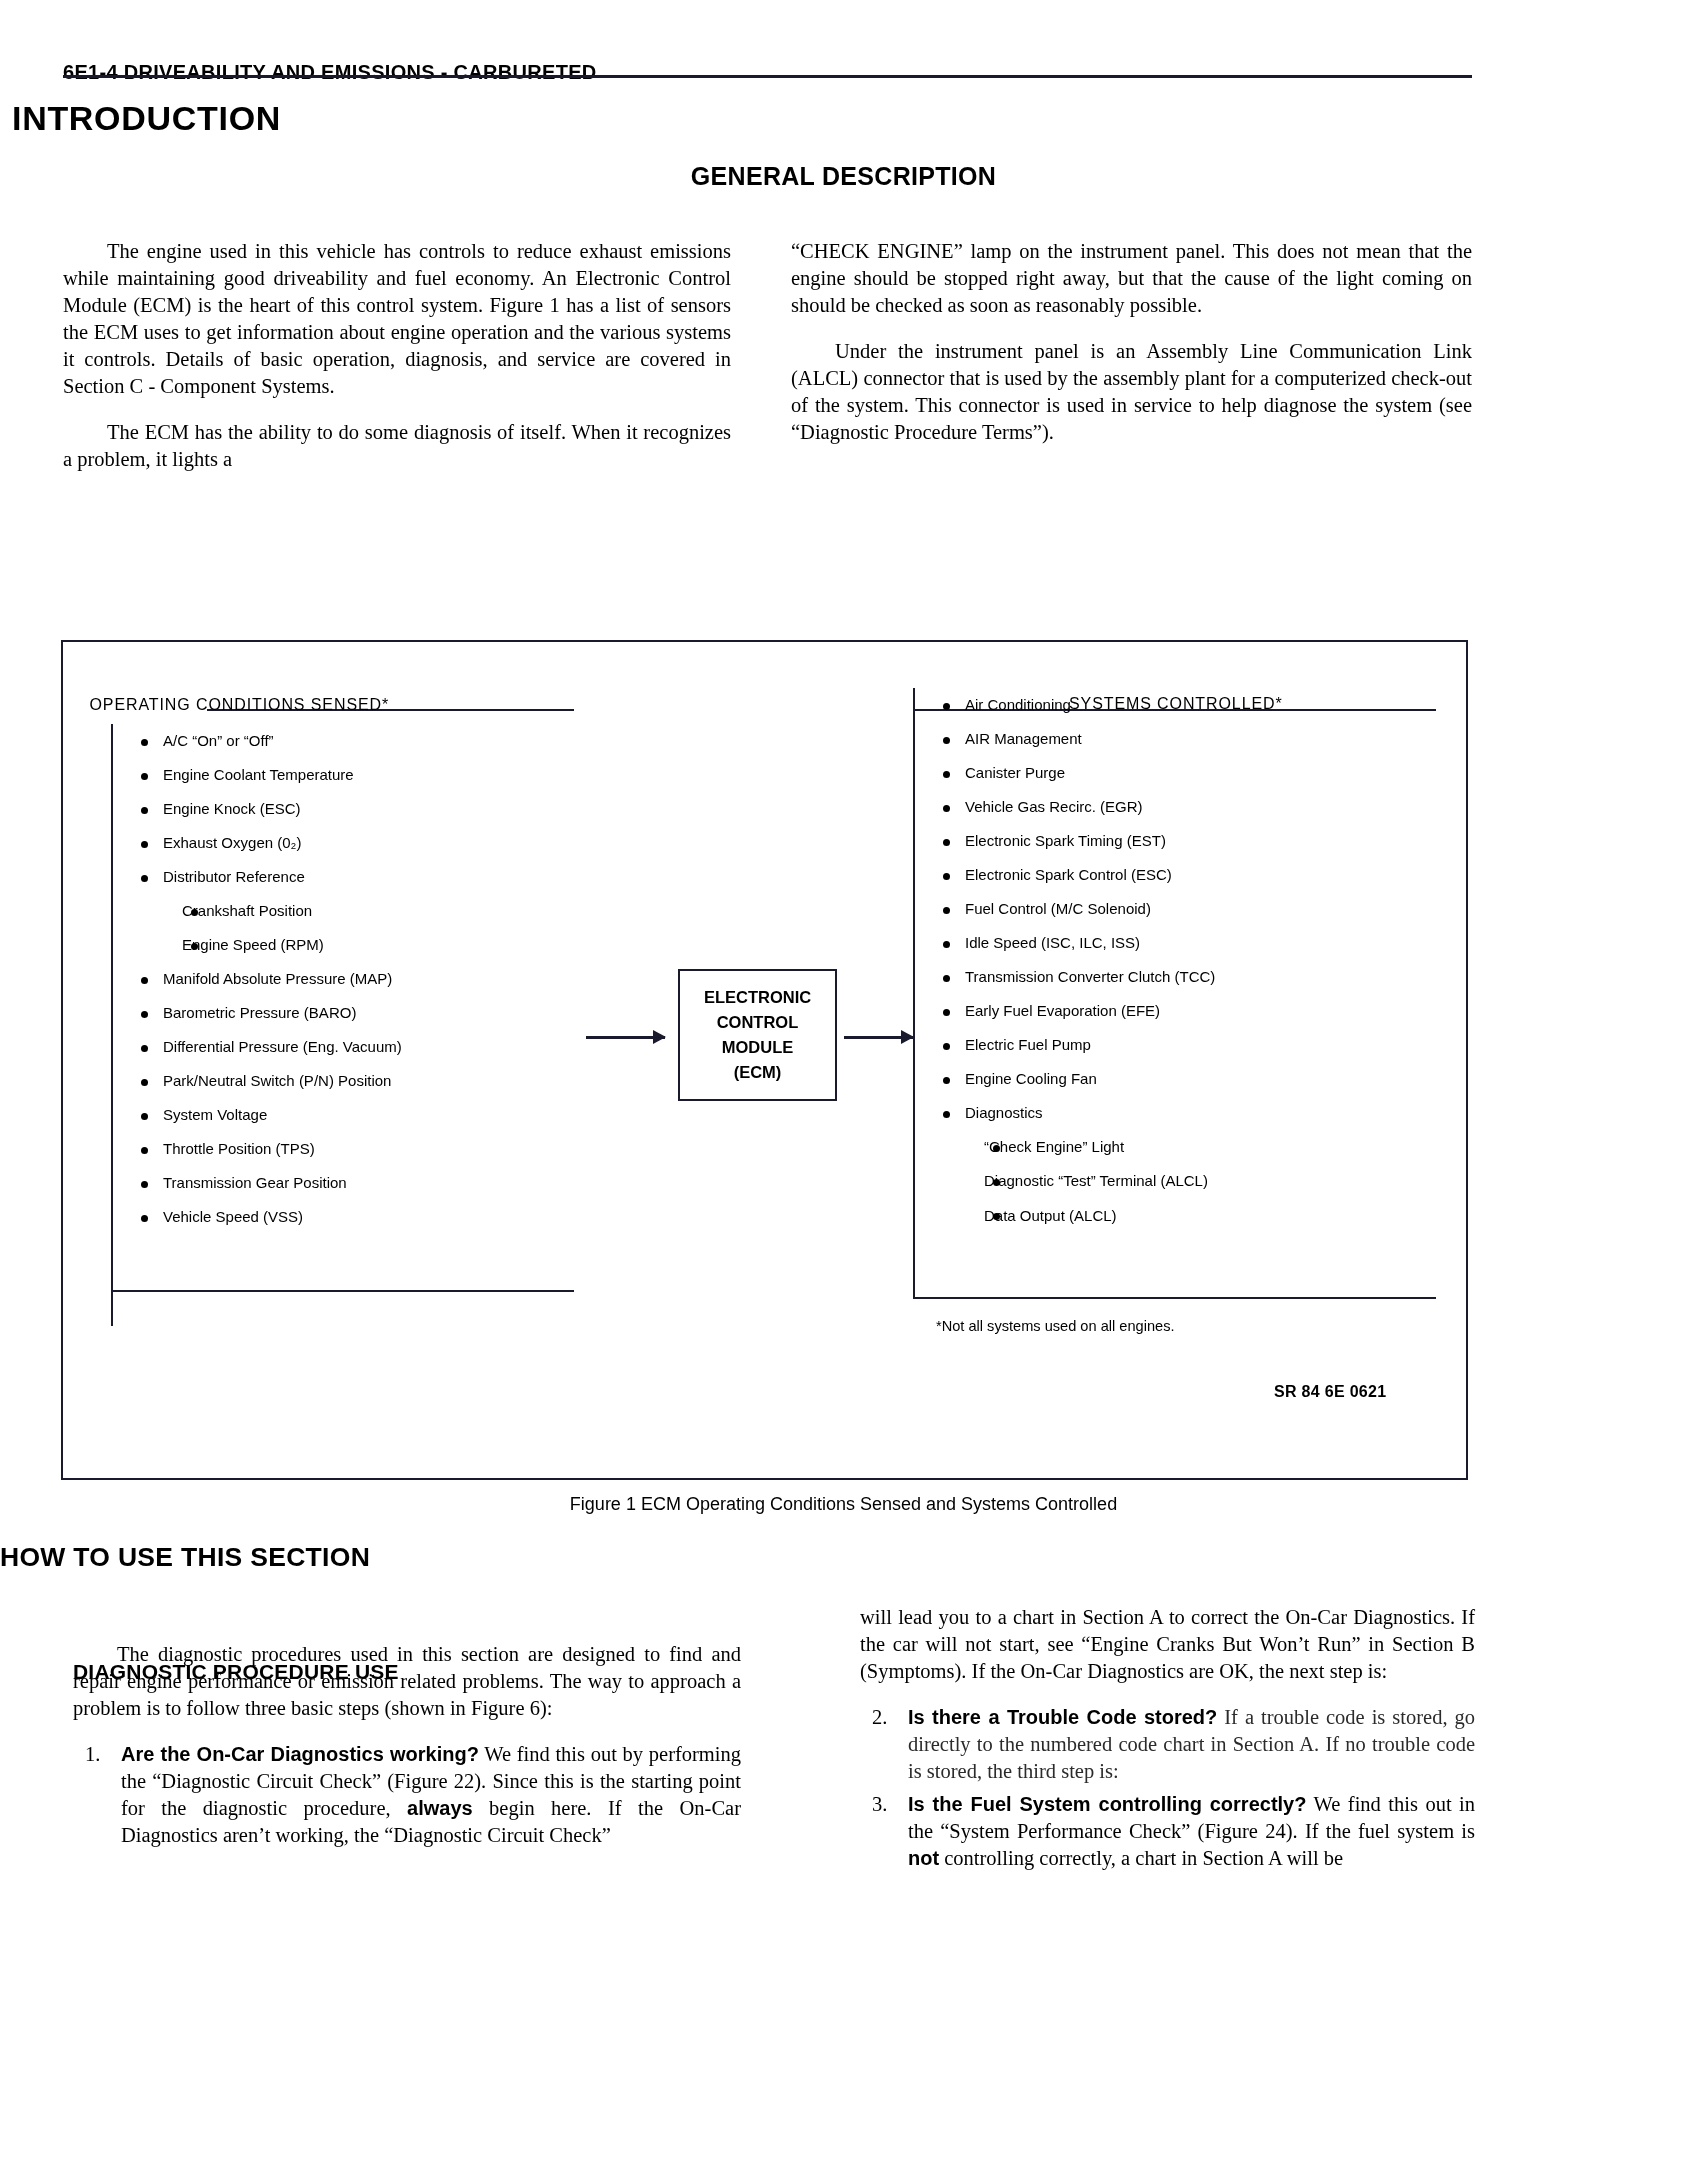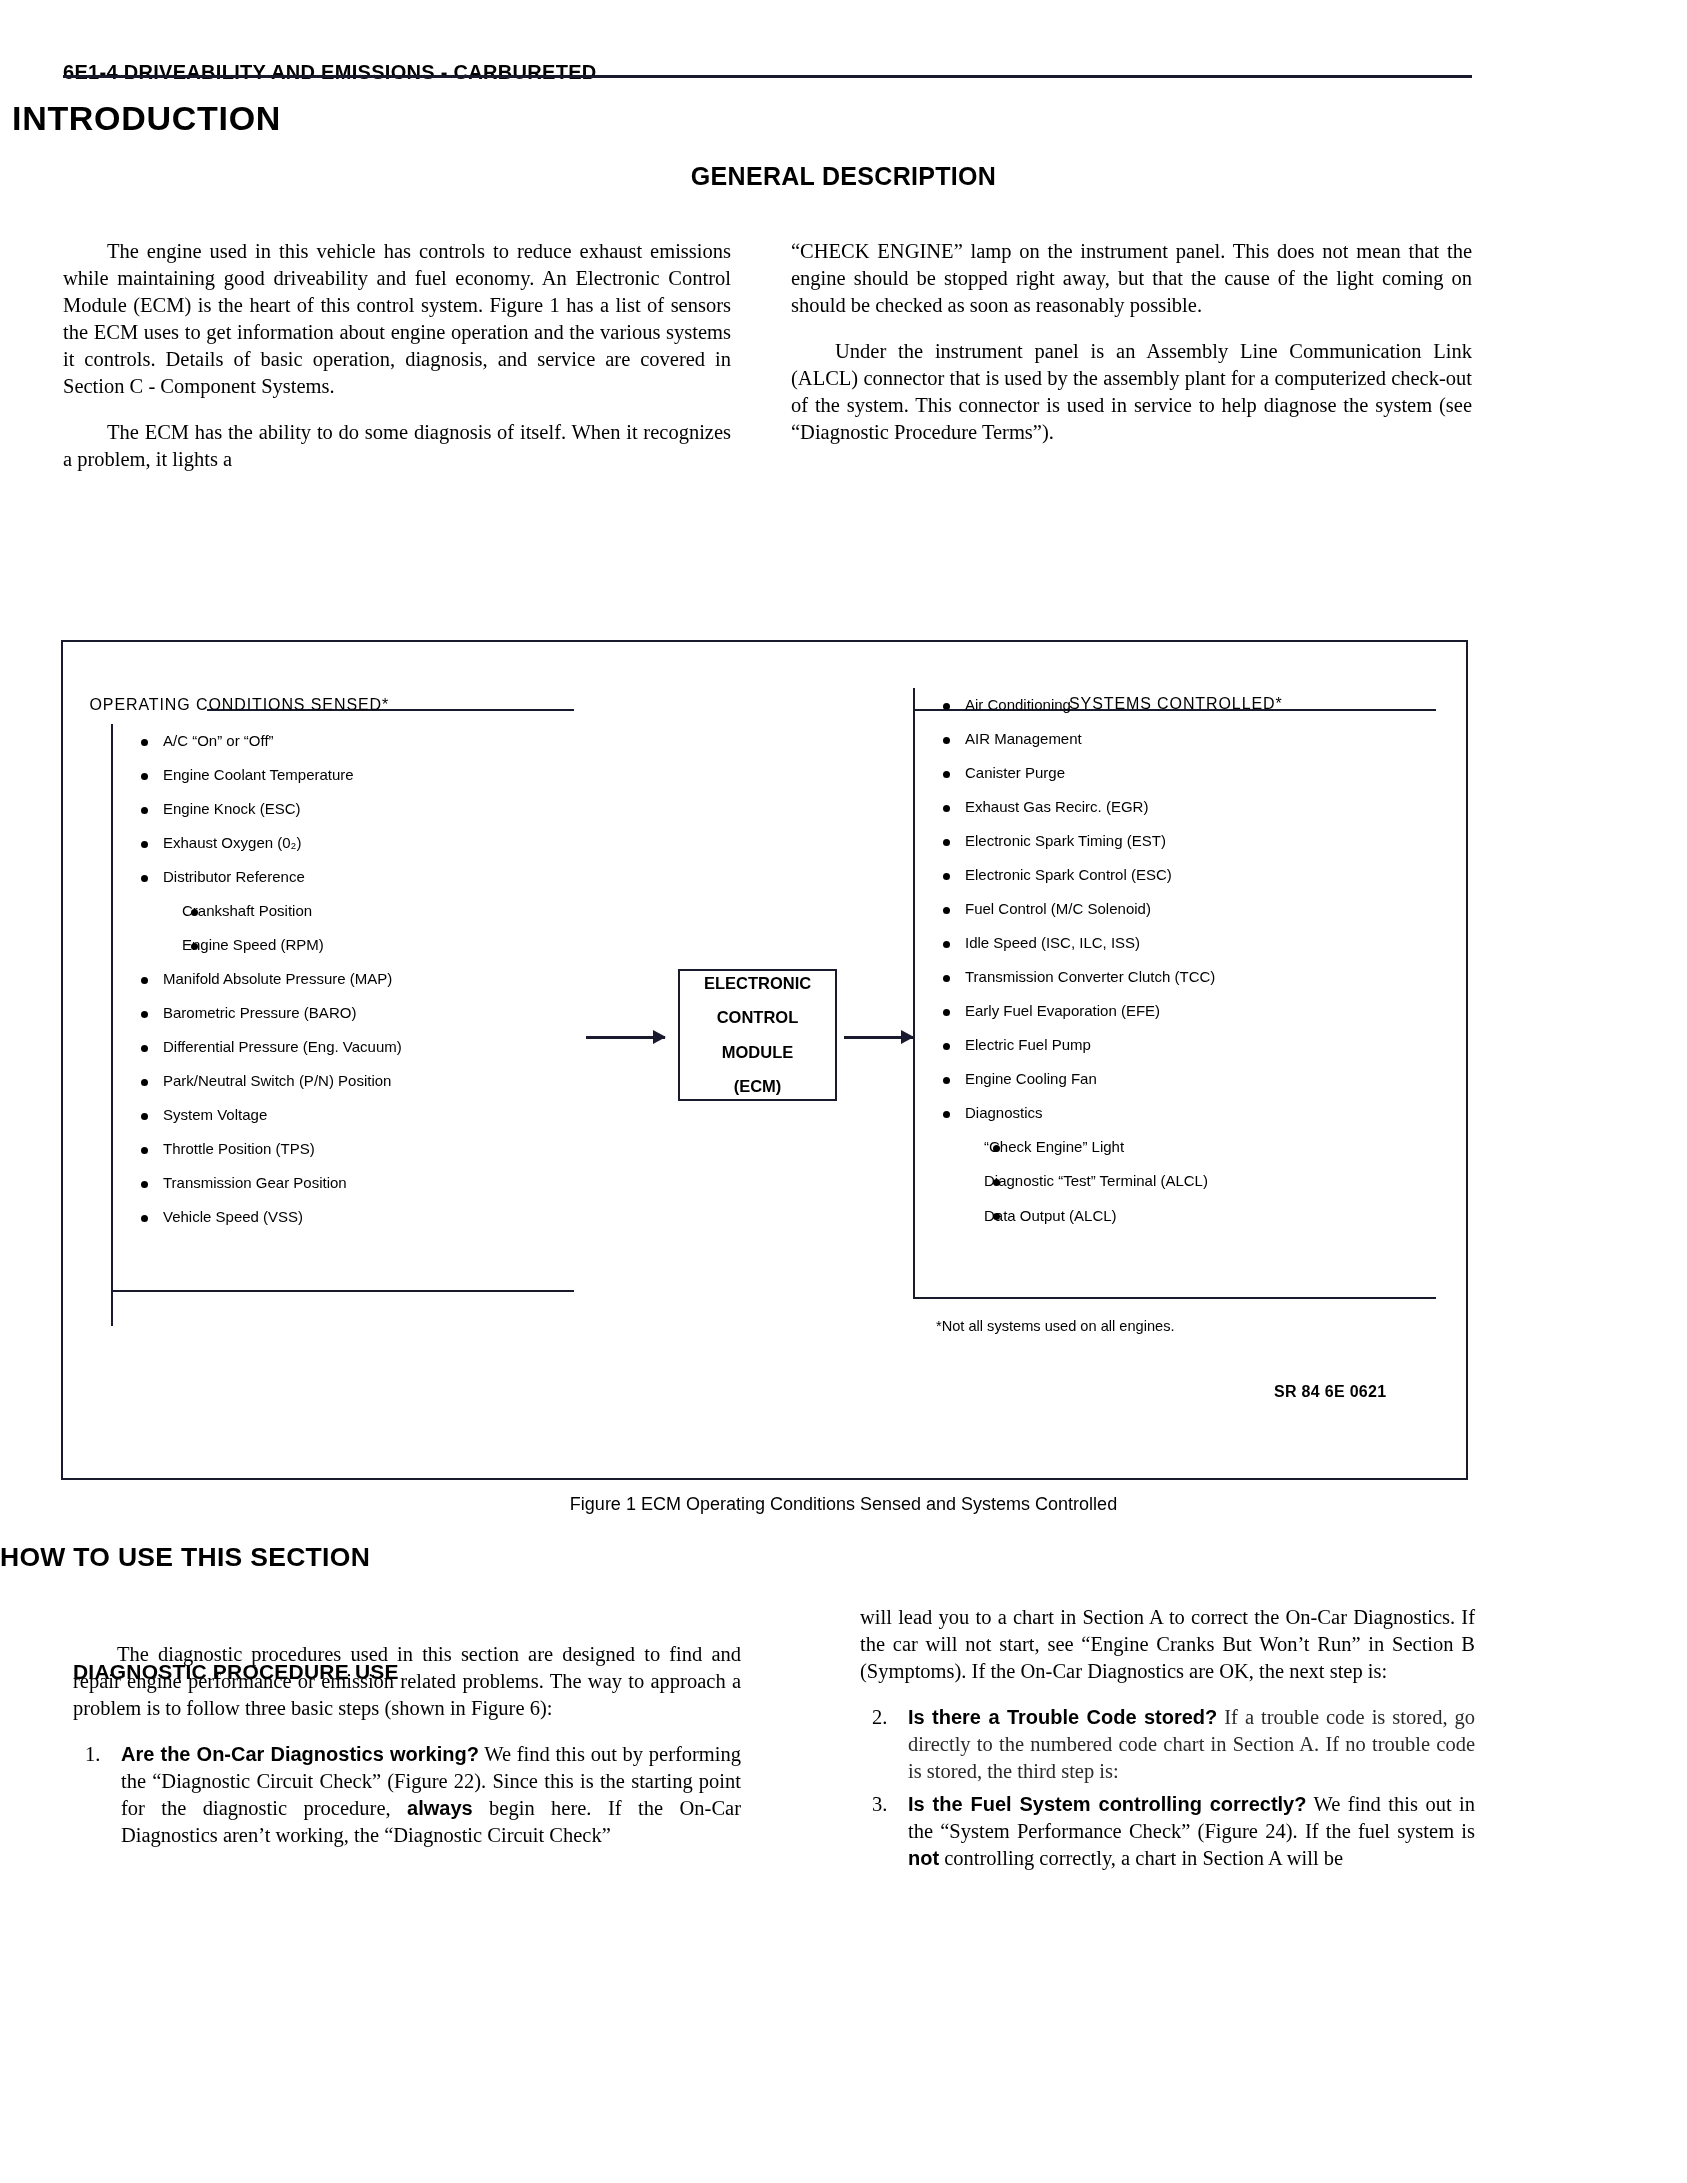--- a/index.html
+++ b/index.html
@@ -178,21 +178,21 @@
     position: absolute;
     left: 615px;
     top: 327px;
     width: 159px;
     height: 132px;
     border: 2px solid #1a1a2e;
     box-sizing: border-box;
     display: flex;
     flex-direction: column;
     align-items: center;
-    justify-content: space-between;
+    justify-content: center;
     font-family: "Liberation Sans", sans-serif;
     font-weight: bold;
     font-size: 16.5px;
     line-height: 25px;
     text-align: center;
   }
   .arrow {
     position: absolute;
     height: 2.6px;
     background: #1a1a2e;
@@ -344,21 +344,21 @@
     </div>
     <div class="arrow" style="left:781px; top:394px; width:69px;"></div>
 
     <div class="panel-top-rule" style="left:850px; top:67px; width:523px;"></div>
     <div class="panel-heading" style="left:1006px; top:53px;">SYSTEMS CONTROLLED*</div>
     <div class="panel panel-right">
       <ul class="bullet-list" id="controlled-list">
           <li class="">Air Conditioning</li>
           <li class="">AIR Management</li>
           <li class="">Canister Purge</li>
-          <li class="">Exhaust Gas Recirc. (EGR)</li>
+          <li class="">Vehicle Gas Recirc. (EGR)</li>
           <li class="">Electronic Spark Timing (EST)</li>
           <li class="">Electronic Spark Control (ESC)</li>
           <li class="">Fuel Control (M/C Solenoid)</li>
           <li class="">Idle Speed (ISC, ILC, ISS)</li>
           <li class="">Transmission Converter Clutch (TCC)</li>
           <li class="">Early Fuel Evaporation (EFE)</li>
           <li class="">Electric Fuel Pump</li>
           <li class="">Engine Cooling Fan</li>
           <li class="">Diagnostics</li>
           <li class="sub">“Check Engine” Light</li>

